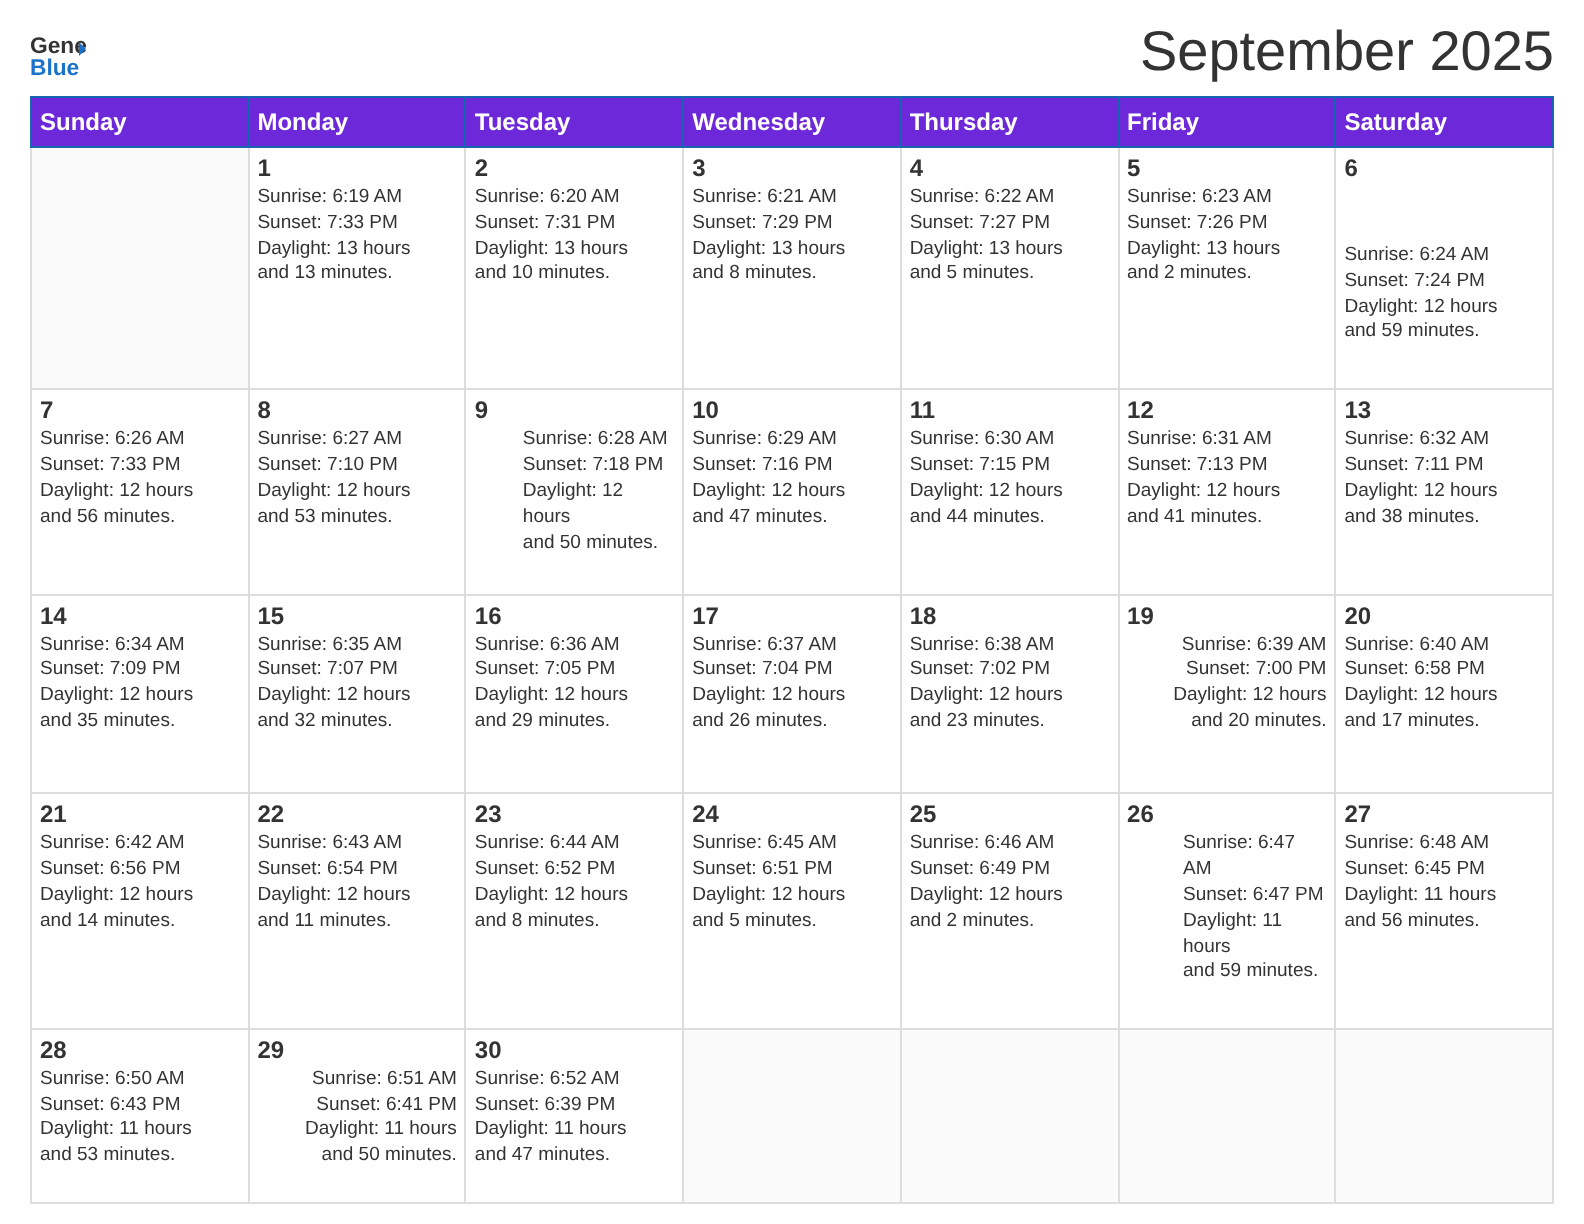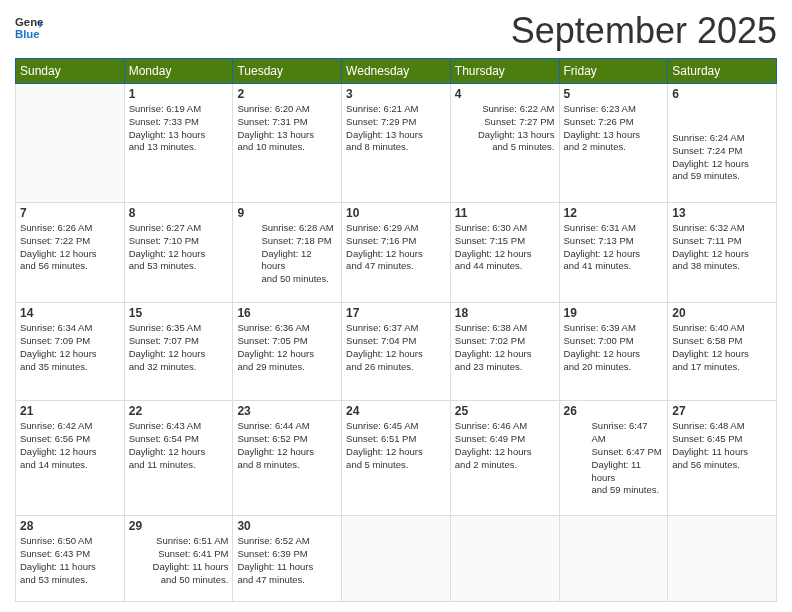--- a/index.html
+++ b/index.html
@@ -30,40 +30,40 @@
       margin-top: 4px;
     }
     .logo-icon {
       width: 28px;
       height: 28px;
     }
     .title-block {
       text-align: right;
     }
     .month-title {
-      font-size: 36px;
+      font-size: 28px;
       color: #333;
       font-weight: 400;
     }
     .subtitle {
       font-size: 14px;
       color: #555;
     }
     .calendar {
       flex: 1;
       border: 1px solid #ccc;
       border-collapse: collapse;
       width: 100%;
       table-layout: fixed;
     }
     .calendar th {
-      background: #4d7c0f;
+      background: #6d28d9;
       color: #fff;
       font-size: 12px;
-      font-weight: normal;
+      font-weight: bold;
       padding: 5px 4px;
       text-align: left;
       border: 1px solid #1565b0;
     }
     .calendar td {
       border: 1px solid #ddd;
       vertical-align: top;
       padding: 3px 4px;
       font-size: 10px;
       color: #333;
@@ -137,21 +137,21 @@
           </td>
           <td>
             <span class="day-num">3</span>
             <div class="cell-text" style="white-space: pre-line;">Sunrise: 6:21 AM
 Sunset: 7:29 PM
 Daylight: 13 hours
 and 8 minutes.</div>
           </td>
           <td>
             <span class="day-num">4</span>
-            <div class="cell-text" style="white-space: pre-line; text-align: right;">Sunrise: 6:22 AM
+            <div class="cell-text" style="white-space: pre-line;">Sunrise: 6:22 AM
 Sunset: 7:27 PM
 Daylight: 13 hours
 and 5 minutes.</div>
           </td>
           <td>
             <span class="day-num">5</span>
             <div class="cell-text" style="white-space: pre-line;">Sunrise: 6:23 AM
 Sunset: 7:26 PM
 Daylight: 13 hours
 and 2 minutes.</div>
@@ -161,21 +161,21 @@
             <div class="cell-text" style="white-space: pre-line; margin-top: 31px;">Sunrise: 6:24 AM
 Sunset: 7:24 PM
 Daylight: 12 hours
 and 59 minutes.</div>
           </td>
         </tr>
         <tr>
           <td>
             <span class="day-num">7</span>
             <div class="cell-text" style="white-space: pre-line;">Sunrise: 6:26 AM
-Sunset: 7:22 PM
+Sunset: 7:33 PM
 Daylight: 12 hours
 and 56 minutes.</div>
           </td>
           <td>
             <span class="day-num">8</span>
             <div class="cell-text" style="white-space: pre-line;">Sunrise: 6:27 AM
 Sunset: 7:10 PM
 Daylight: 12 hours
 and 53 minutes.</div>
           </td>
@@ -246,21 +246,21 @@
           </td>
           <td>
             <span class="day-num">18</span>
             <div class="cell-text" style="white-space: pre-line;">Sunrise: 6:38 AM
 Sunset: 7:02 PM
 Daylight: 12 hours
 and 23 minutes.</div>
           </td>
           <td>
             <span class="day-num">19</span>
-            <div class="cell-text" style="white-space: pre-line;">Sunrise: 6:39 AM
+            <div class="cell-text" style="white-space: pre-line; text-align: right;">Sunrise: 6:39 AM
 Sunset: 7:00 PM
 Daylight: 12 hours
 and 20 minutes.</div>
           </td>
           <td>
             <span class="day-num">20</span>
             <div class="cell-text" style="white-space: pre-line;">Sunrise: 6:40 AM
 Sunset: 6:58 PM
 Daylight: 12 hours
 and 17 minutes.</div>

